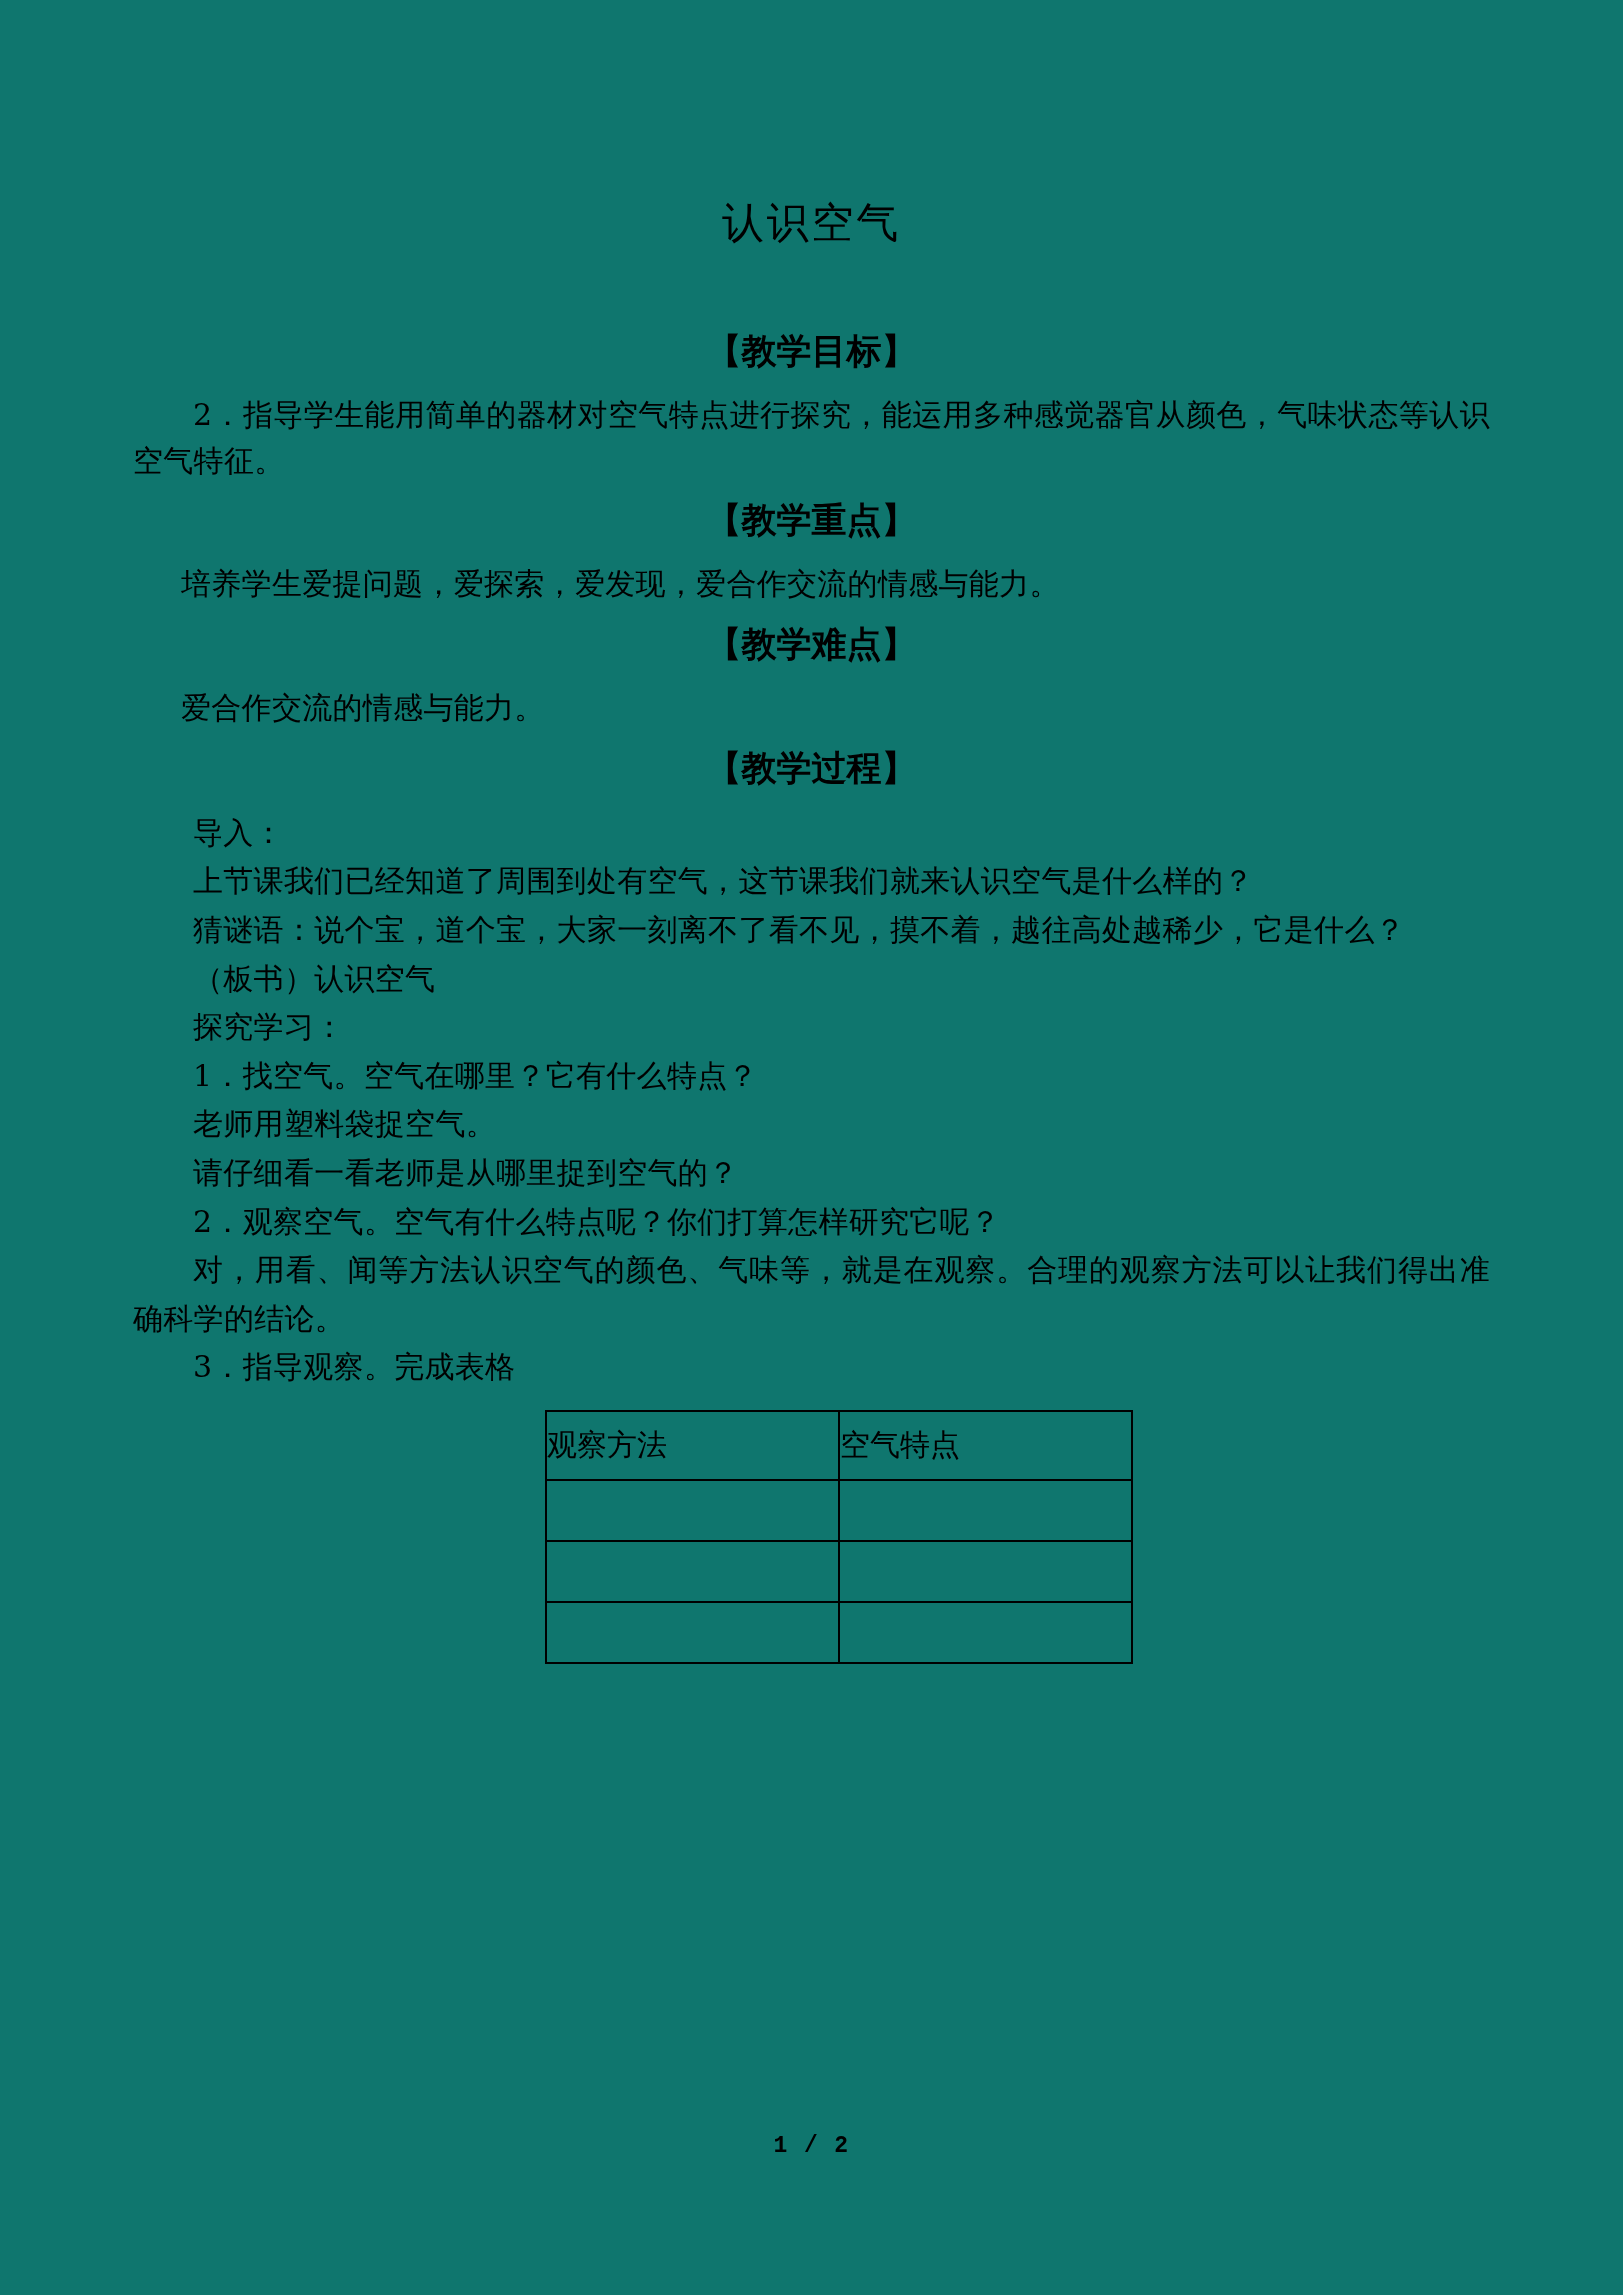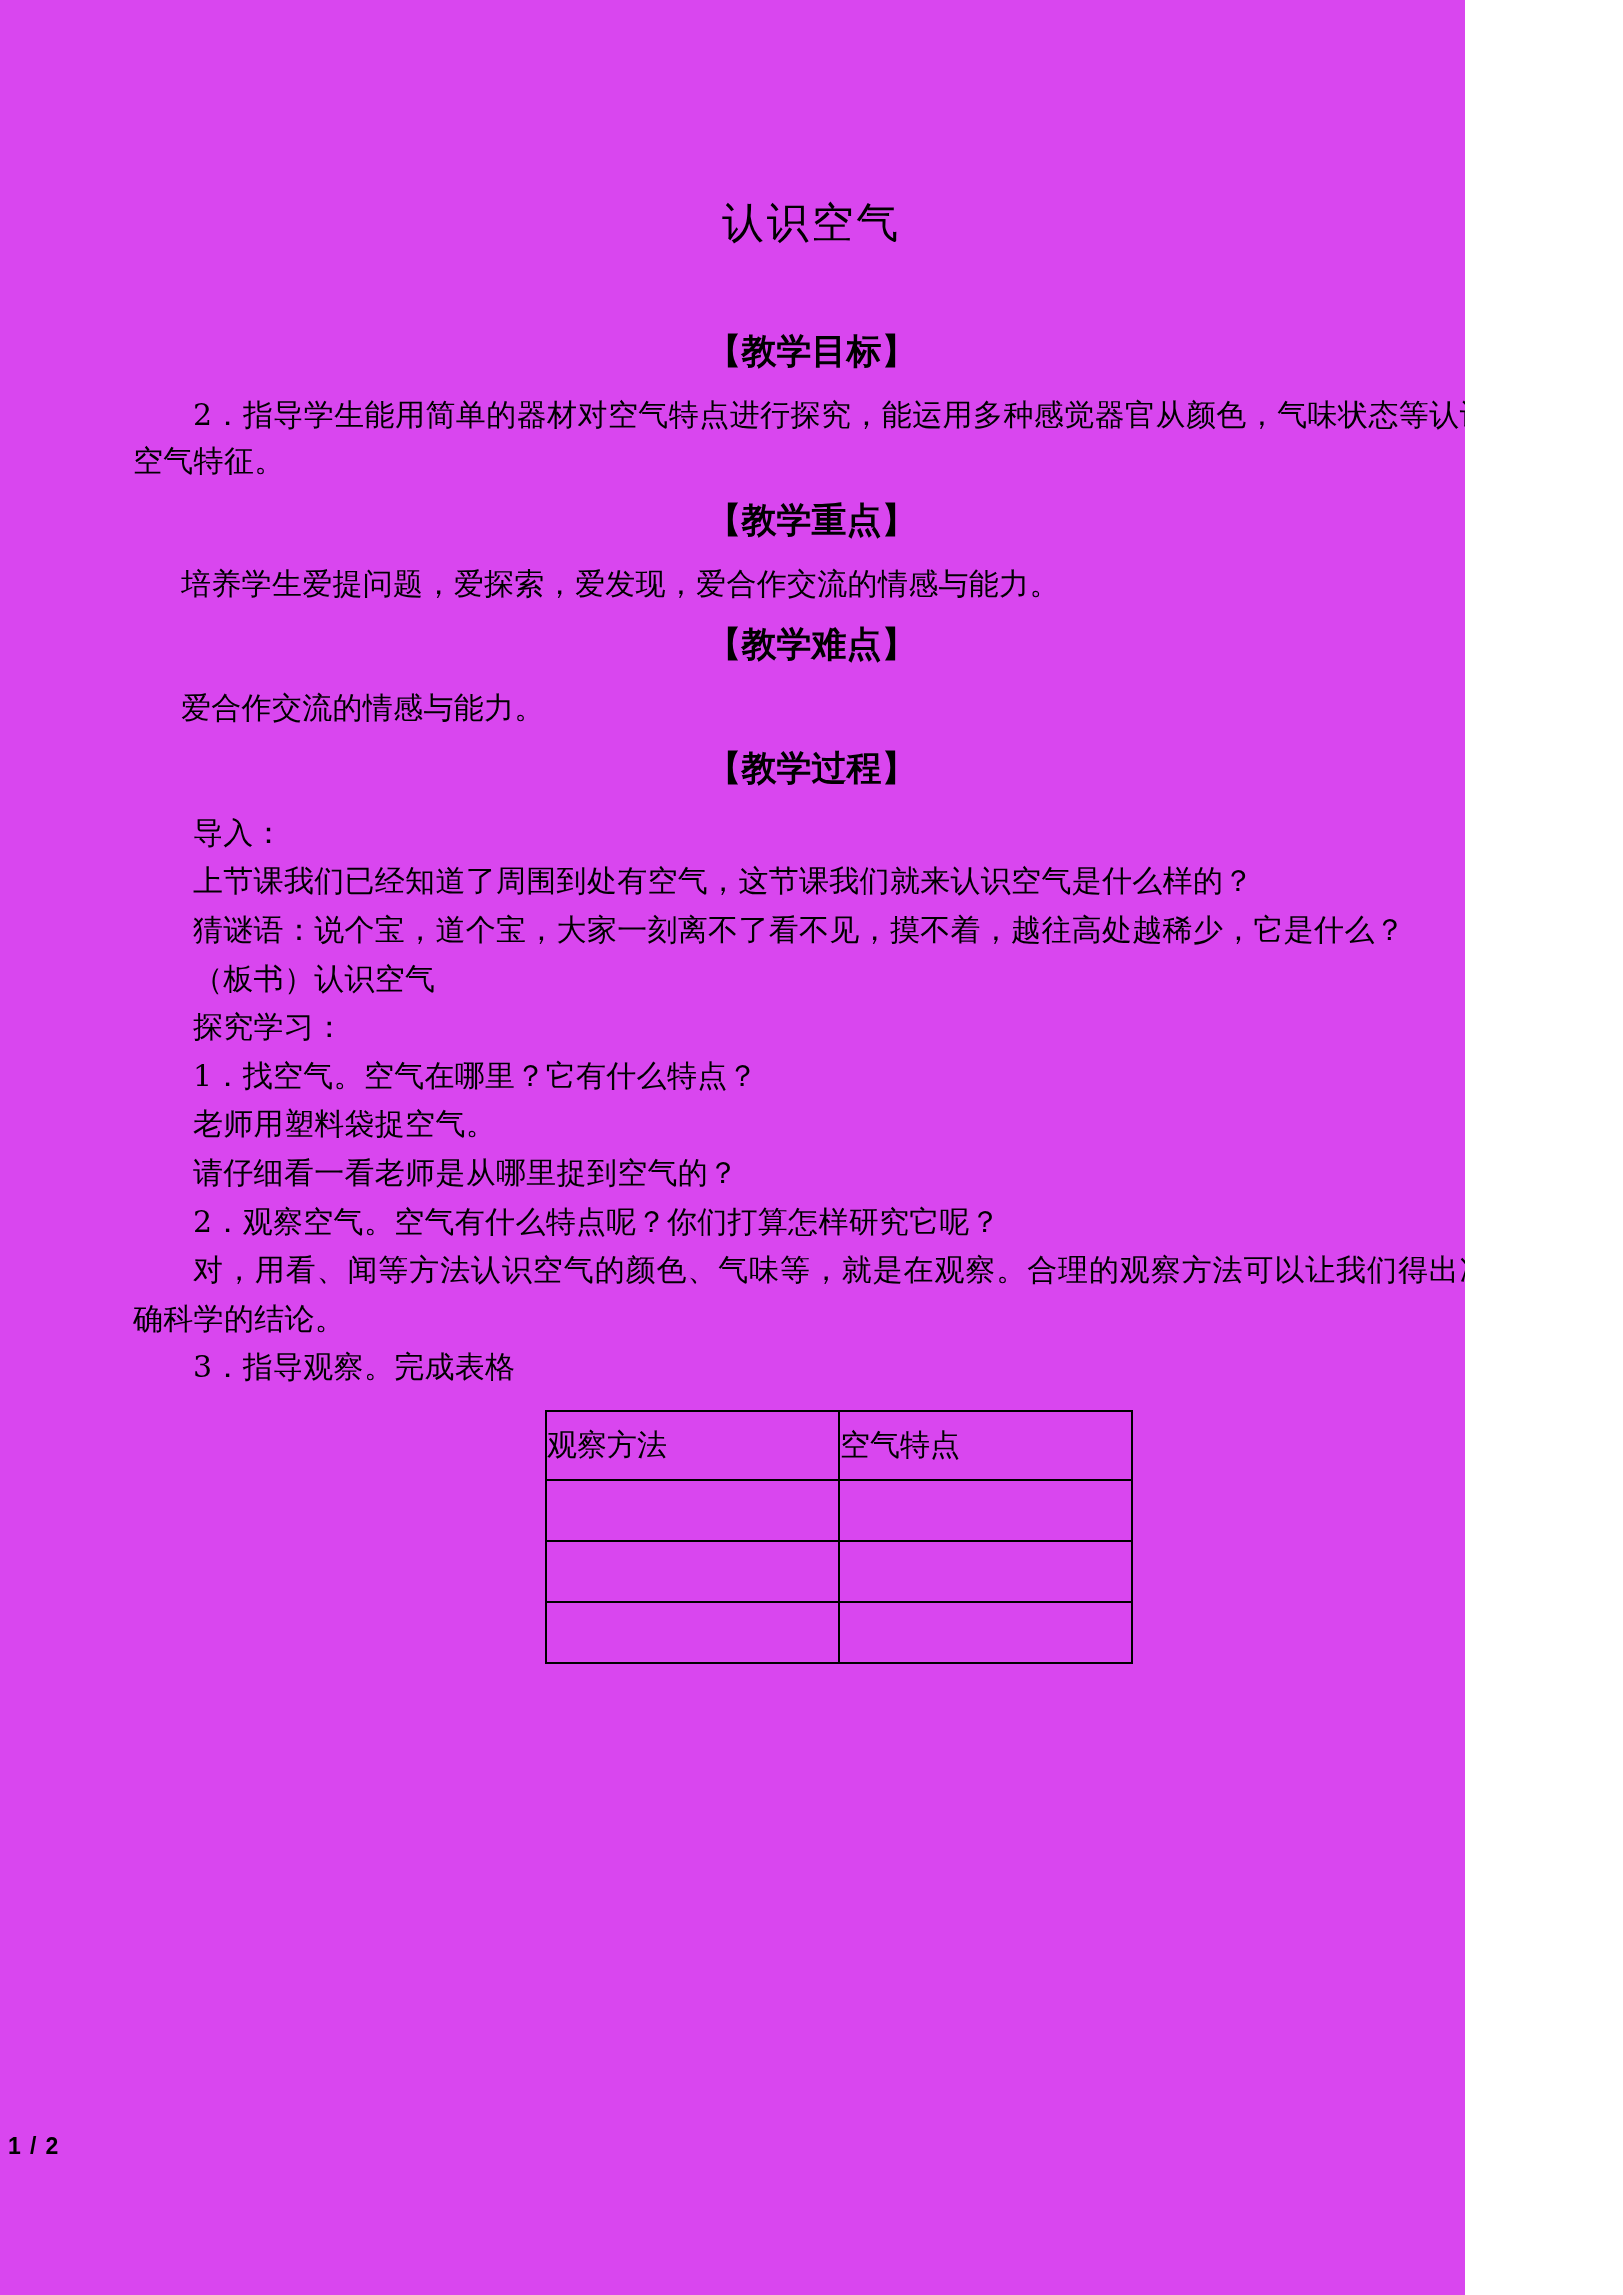--- a/index.html
+++ b/index.html
@@ -6,23 +6,23 @@
     margin: 0;
     padding: 0;
     background: #ffffff;
   }
   body {
     font-family: "DejaVu Serif", "Liberation Serif", serif;
     color: #000000;
   }
   .page {
     position: relative;
-    width: 1465px;
+    width: 1623px;
     height: 2295px;
-    background: #d946ef;
+    background: #0f766e;
     box-sizing: border-box;
     padding: 0;
     overflow: hidden;
   }
   .content {
     position: absolute;
     left: 133px;
     top: 0;
     width: 1357px;
   }
@@ -84,25 +84,25 @@
     line-height: 1.2;
   }
   table.obs-table td.head-cell {
     height: 67px;
   }
   .footer {
     position: absolute;
     left: 0;
     right: 0;
     top: 2133px;
+    text-align: center;
     font-size: 23px;
     font-weight: bold;
-    font-family: Liberation Sans, sans-serif;
+    font-family: Liberation Mono, monospace;
     letter-spacing: 1.4px;
-    padding-left: 8px;
   }
 </style>
 </head>
 <body>
 
 <div class="page">
 
   <div class="content">
 
     <h1 class="doc-title">认识空气</h1>

